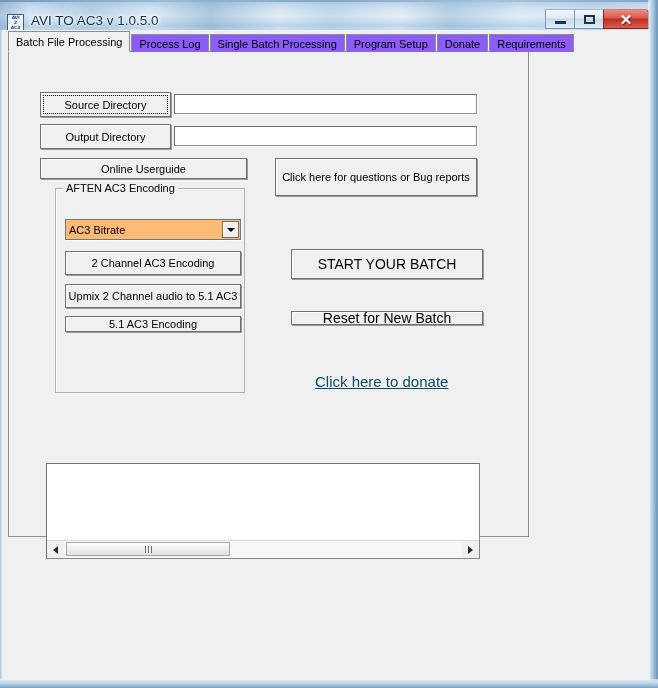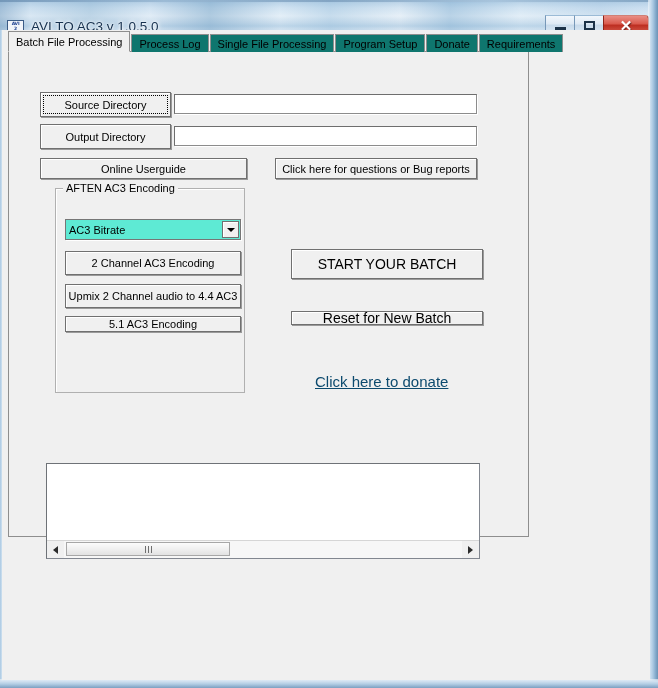--- a/index.html
+++ b/index.html
@@ -63,21 +63,21 @@
   }
   #edge-bottom {
     left:0; bottom:0; width:658px; height:9px;
     background: linear-gradient(to bottom,
       rgba(255,255,255,.5) 0px, #d4e3f1 2px, #b2cde4 5px, #89abca 8px, #7ba0c0 9px);
   }
 
   
   #title-bar {
     position: absolute;
-    left: 0; top: 14px;
+    left: 0; top: 8px;
     width: 658px; height: 30px;
   }
   #app-icon {
     position: absolute;
     left: 7px; top: 6px;
     width: 17px; height: 17px;
     background: #f2f5fa;
     border: 1px solid #3b5c86;
     box-sizing: border-box;
     display: flex; flex-direction: column;
@@ -168,21 +168,21 @@
     left: 0; top: 0;
     height: 20px;
     display: flex;
     align-items: flex-end;
     z-index: 3;
   }
   .tab {
     height: 18px;
     box-sizing: border-box;
     padding: 0 7px;
-    background: #0f766e;
+    background: #8b5cf6;
     border: 1px solid #8e8e8e;
     border-bottom: none;
     display: flex; align-items: center;
     font-family: "Liberation Sans", sans-serif;
     font-size: 11px;
     color: #000000;
     white-space: nowrap;
     margin-right: 1px;
   }
   .tab.selected {
@@ -265,21 +265,21 @@
     color: #000000;
     white-space: nowrap;
   }
 
   
   #combo {
     position: absolute;
     left: 63px; top: 189px;
     width: 176px; height: 21px;
     box-sizing: border-box;
-    background: #5eead4;
+    background: #fdba74;
     border: 1px solid #767676;
     box-shadow: 1px 1px 0 #ffffff;
     display: flex;
     align-items: center;
   }
   #combo-text {
     flex: 1;
     padding-left: 3px;
     font-family: "Liberation Sans", sans-serif;
     font-size: 11px;
@@ -425,21 +425,21 @@
     <div id="tab-control">
 
       <div id="tab-strip">
         <div class="tab selected">
           <span>Batch File Processing</span>
         </div>
         <div class="tab">
           <span>Process Log</span>
         </div>
         <div class="tab">
-          <span>Single File Processing</span>
+          <span>Single Batch Processing</span>
         </div>
         <div class="tab">
           <span>Program Setup</span>
         </div>
         <div class="tab">
           <span>Donate</span>
         </div>
         <div class="tab">
           <span>Requirements</span>
         </div>
@@ -455,40 +455,40 @@
     <input class="textbox" type="text" id="source-dir-input" style="left: 172px; top: 64px; width: 303px; height: 20px;" value="">
 
     <div class="btn" style="left:38px; top:94px; width:131px; height:25px;">
       <span>Output Directory</span>
     </div>
     <input class="textbox" type="text" id="output-dir-input" style="left: 172px; top: 96px; width: 303px; height: 20px;" value="">
 
     <div class="btn" style="left:38px; top:128px; width:207px; height:21px;">
       <span>Online Userguide</span>
     </div>
-    <div class="btn" style="left:273px; top:128px; width:202px; height:21px;">
+    <div class="btn" style="left:273px; top:128px; width:202px; height:38px;">
       <span>Click here for questions or Bug reports</span>
     </div>
 
     <div id="groupbox">
       <span id="groupbox-title">AFTEN AC3 Encoding</span>
     </div>
 
     <div id="combo">
       <span id="combo-text">AC3 Bitrate</span>
       <span id="combo-arrow-btn">
         <span class="arrow"></span>
       </span>
     </div>
 
     <div class="btn" style="left:63px; top:221px; width:176px; height:24px;">
       <span>2 Channel AC3 Encoding</span>
     </div>
     <div class="btn" style="left:63px; top:254px; width:176px; height:24px;">
-      <span>Upmix 2 Channel audio to 4.4 AC3</span>
+      <span>Upmix 2 Channel audio to 5.1 AC3</span>
     </div>
     <div class="btn" style="left:63px; top:286px; width:176px; height:16px;">
       <span>5.1 AC3 Encoding</span>
     </div>
 
     <div class="btn big" style="left:289px; top:219px; width:192px; height:30px;">
       <span>START YOUR BATCH</span>
     </div>
     <div class="btn big" style="left:289px; top:281px; width:192px; height:14px;">
       <span>Reset for New Batch</span>

